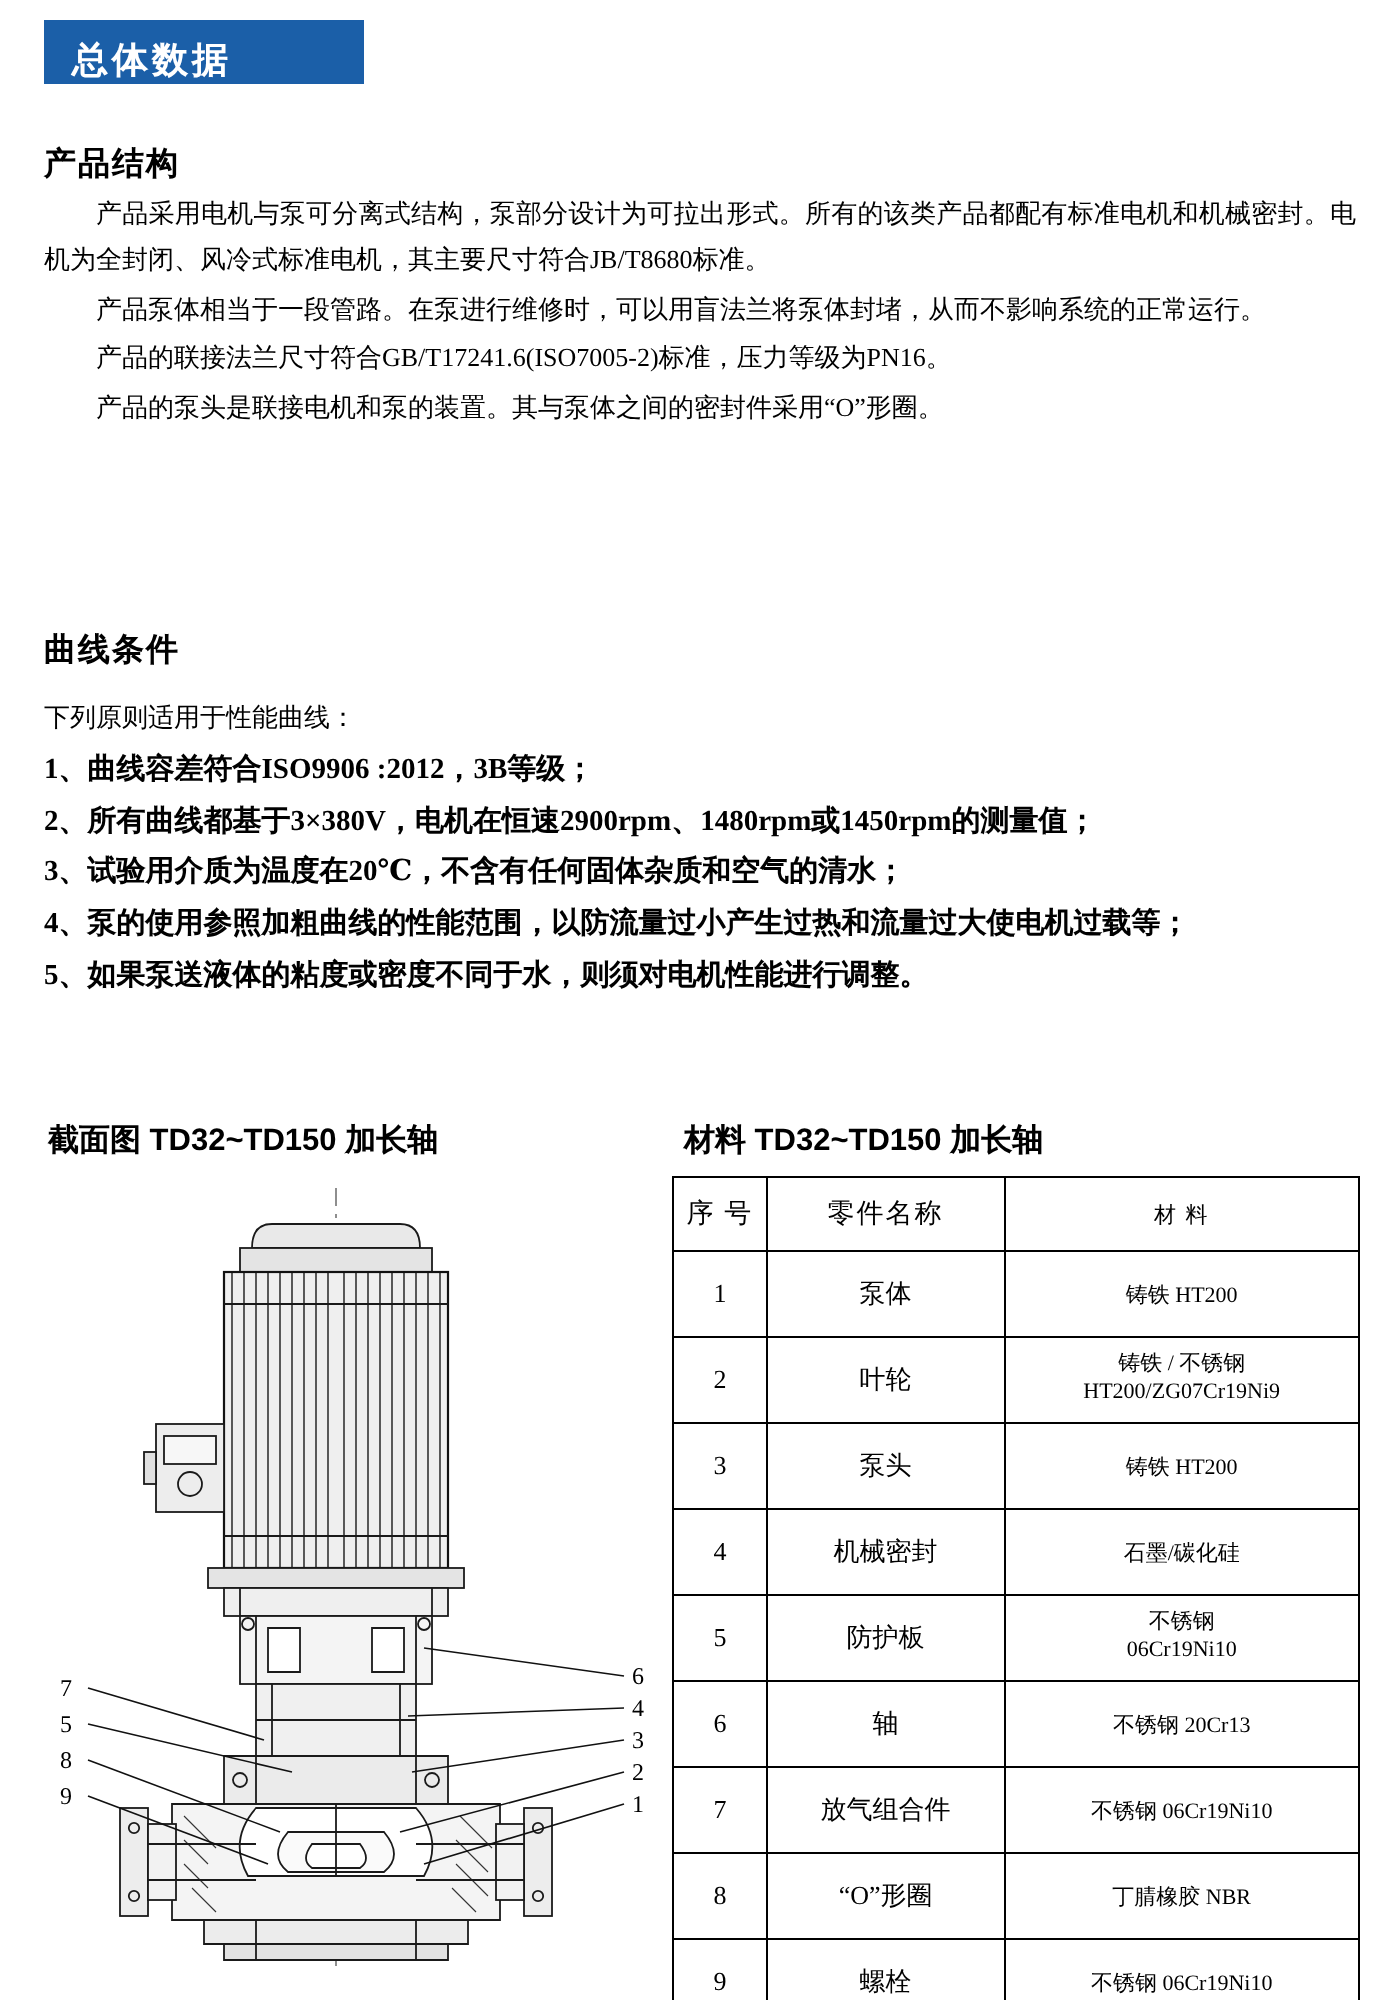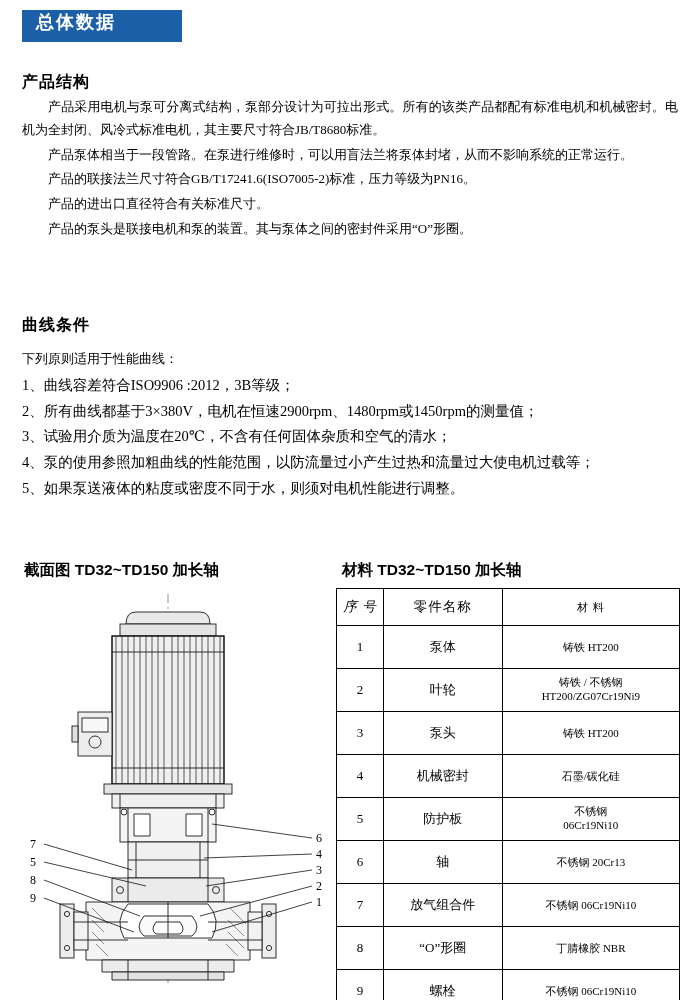--- a/index.html
+++ b/index.html
@@ -18,21 +18,21 @@
 
   
   .header-bar {
     position: absolute;
     left: 22px;
     top: 10px;
     width: 160px;
     height: 32px;
     background: #1b5fa8;
     display: flex;
-    align-items: flex-start;
+    align-items: flex-end;
     padding-left: 14px;
     box-sizing: border-box;
   }
   .header-bar .title {
     color: #ffffff;
     font-family: "Liberation Sans", sans-serif;
     font-weight: bold;
     font-size: 18px;
     letter-spacing: 2px;
   }
@@ -66,20 +66,21 @@
   #curve-body {
     position: absolute;
     left: 22px;
     top: 348px;
     width: 656px;
   }
   #curve-body ol {
     margin: 0;
     padding: 0;
     list-style: none;
+    font-weight: bold;
   }
   #curve-body li {
     font-size: 14.5px;
     line-height: 1.78;
     text-align: justify;
     padding-left: 1.9em;
     text-indent: -1.9em;
   }
   #curve-body li .hang {
     display: inline;
@@ -127,39 +128,38 @@
     text-align: center;
     vertical-align: middle;
     padding: 5px 2px;
     font-weight: normal;
   }
   #material-table thead th {
     font-size: 13.5px;
     letter-spacing: 1px;
     height: 26px;
   }
-  #material-table .c-no { width: 44px; font-style: italic; }
+  #material-table .c-no { width: 44px; }
   #material-table .c-part { width: 120px; border-radius: 10px; }
   #material-table .c-mat { width: 178px; font-size: 11px; }
   #material-table tbody td { height: 32px; }
   #material-table .two-line { line-height: 1.25; }
 </style>
 </head>
 <body>
 
 <div class="header-bar">
   <span class="title">总体数据</span>
 </div>
 
 <div class="sec-heading" id="structure-heading">产品结构</div>
 <div class="body-text" id="structure-body">
   <p class="indent" style="margin:0 0 2px 0;">产品采用电机与泵可分离式结构，泵部分设计为可拉出形式。所有的该类产品都配有标准电机和机械密封。电机为全封闭、风冷式标准电机，其主要尺寸符合JB/T8680标准。</p>
   <p class="indent" style="margin:0 0 2px 0;">产品泵体相当于一段管路。在泵进行维修时，可以用盲法兰将泵体封堵，从而不影响系统的正常运行。</p>
   <p class="indent" style="margin:0 0 2px 0;">产品的联接法兰尺寸符合GB/T17241.6(ISO7005-2)标准，压力等级为PN16。</p>
-  <p class="indent" style="margin:0 0 2px 0;">产品的进出口直径符合有关标准尺寸。</p>
   <p class="indent" style="margin:0 0 2px 0;">产品的泵头是联接电机和泵的装置。其与泵体之间的密封件采用“O”形圈。</p>
 </div>
 
 <div class="sec-heading" id="curve-heading">曲线条件</div>
 <div id="curve-body">
   <div class="body-text" style="margin-bottom:2px;">下列原则适用于性能曲线：</div>
   <ol>
     <li><span class="hang">1、</span><span>曲线容差符合ISO9906 :2012，3B等级；</span></li>
     <li><span class="hang">2、</span><span>所有曲线都基于3×380V，电机在恒速2900rpm、1480rpm或1450rpm的测量值；</span></li>
     <li><span class="hang">3、</span><span>试验用介质为温度在20℃，不含有任何固体杂质和空气的清水；</span></li>

